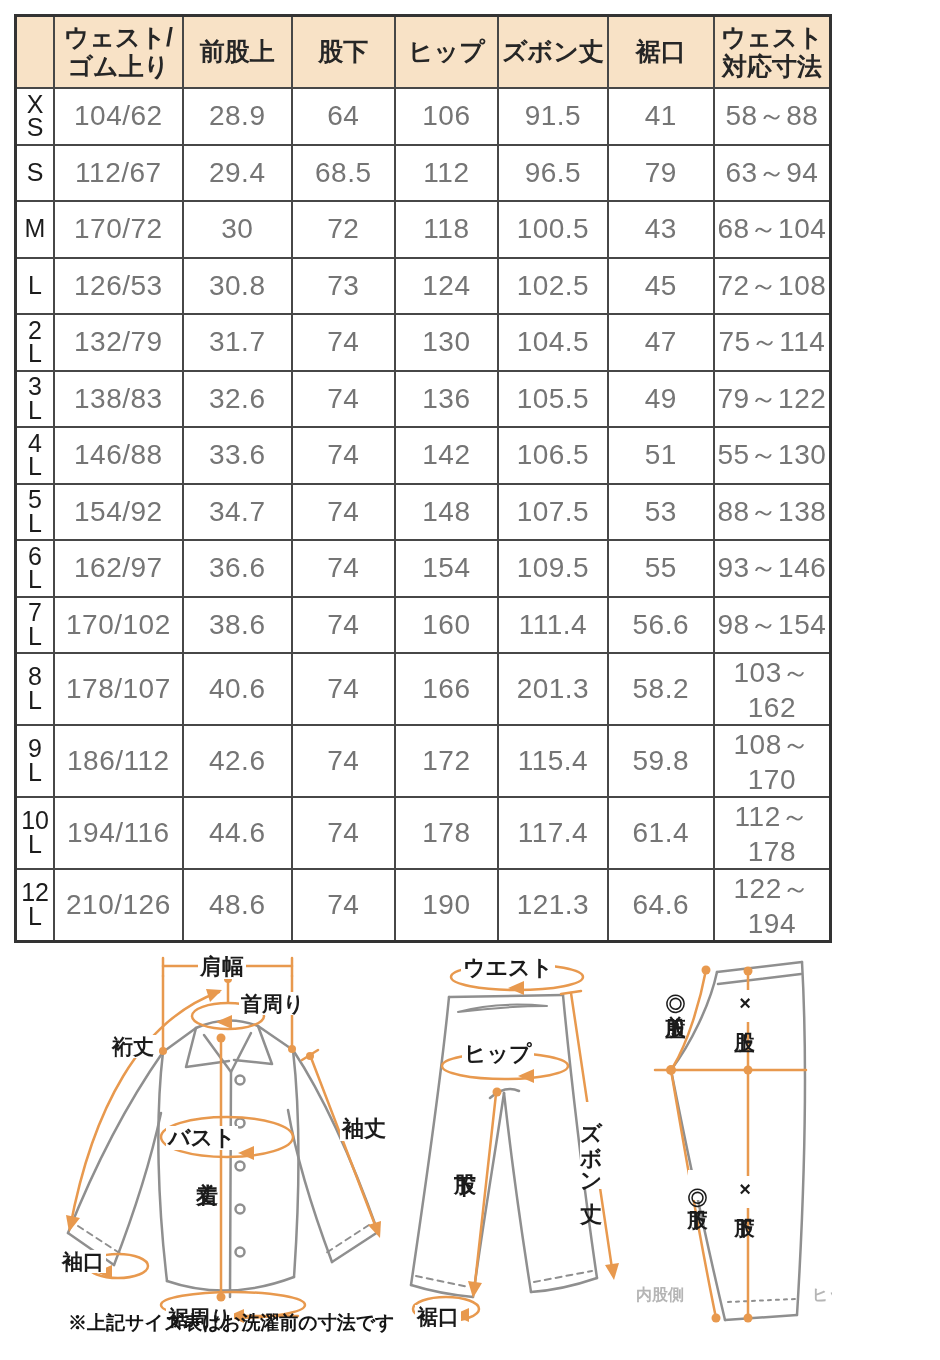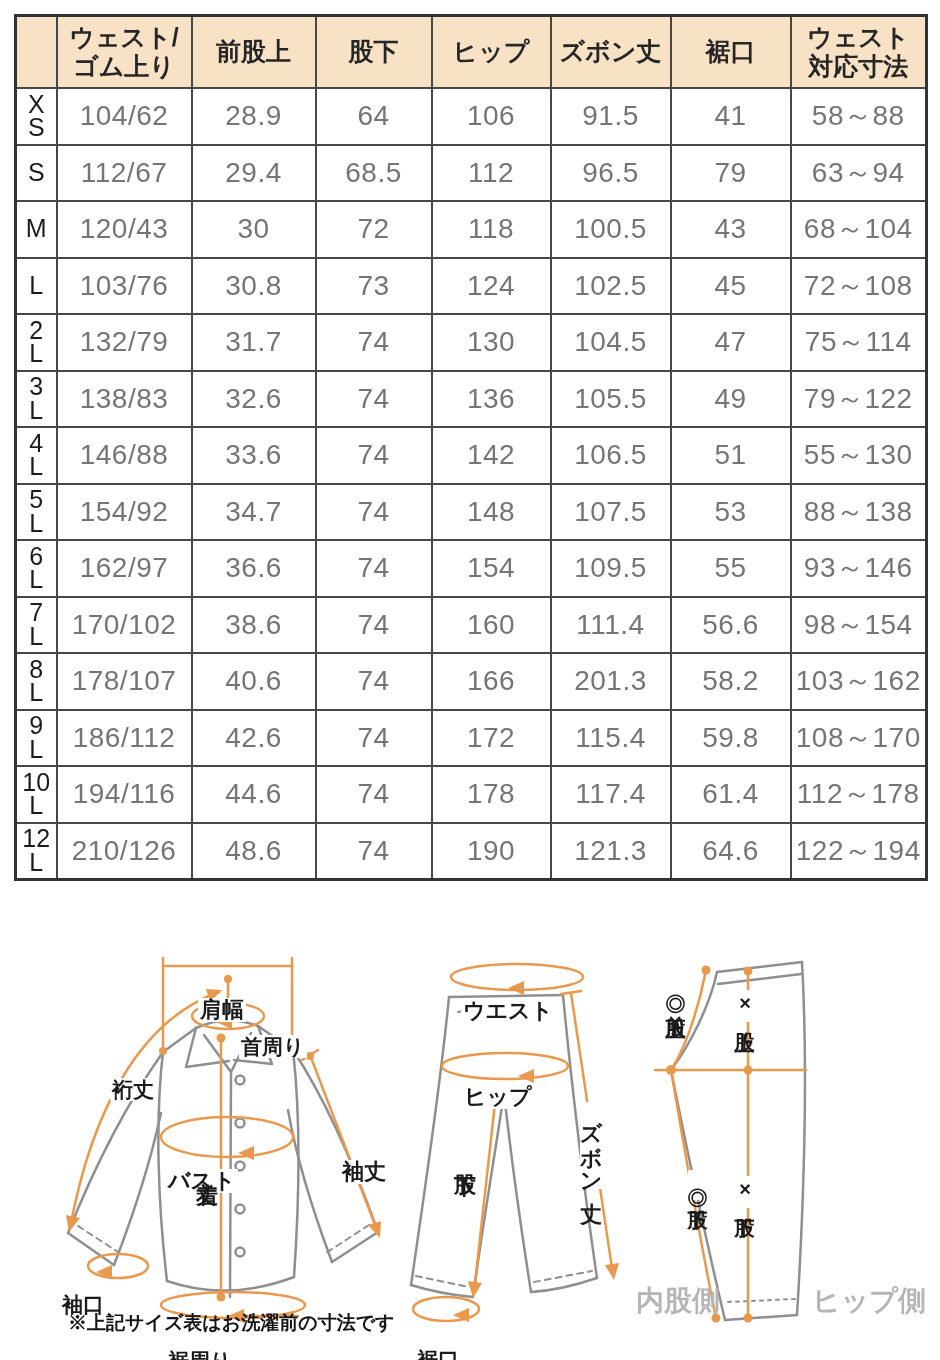--- a/index.html
+++ b/index.html
@@ -1,37 +1,37 @@
 <!DOCTYPE html>
 <html><head>
 <meta charset="utf-8">
 <style>
   html,body{margin:0;padding:0;background:#ffffff;}
-  .page{position:relative;width:940px;height:1360px;background:#ffffff;overflow:hidden;
+  .page{position:relative;width:832px;height:1360px;background:#ffffff;overflow:hidden;
         font-family:"Liberation Sans",sans-serif;}
   
   table.size-table{position:absolute;left:14px;top:14px;border-collapse:collapse;
         table-layout:fixed;border:3px solid #333333;}
   .size-table th,.size-table td{border:2px solid #474747;text-align:center;vertical-align:middle;
         padding:0;overflow:hidden;}
   .size-table th{background:#f8e2c6;color:#262626;font-size:25px;font-weight:bold;
         height:70px;line-height:1.18;}
   .size-table td.v{font-size:28px;color:#757575;height:54.5px;letter-spacing:0.5px;}
   .size-table td.s{font-size:25px;color:#1c1c1c;line-height:0.95;font-weight:500;}
   
   .diagrams{position:absolute;left:0;top:950px;width:940px;height:410px;}
   .diagrams svg{position:absolute;left:0;top:0;}
   .hlabel{position:absolute;font-weight:bold;color:#1b1b1b;font-size:22px;line-height:1;
-        background:#ffffff;white-space:nowrap;padding:1px 2px;margin-top:43px;}
+        background:#ffffff;white-space:nowrap;padding:1px 2px;}
   .hlabel.sm{font-size:21px;}
   .vlabel{position:absolute;writing-mode:vertical-rl;text-orientation:upright;
         font-weight:bold;color:#1b1b1b;font-size:22px;line-height:1;background:#ffffff;
         letter-spacing:2px;padding:2px 0;}
   .vlabel.sm{font-size:20px;}
-  .glabel{position:absolute;font-weight:bold;color:#b5b5b5;font-size:28px;line-height:1;
+  .glabel{position:absolute;font-weight:bold;color:#b5b5b5;font-size:16px;line-height:1;
         background:transparent;white-space:nowrap;}
   .note{position:absolute;left:68px;top:360px;font-size:19px;font-weight:bold;color:#141414;
         white-space:nowrap;}
 </style>
 </head>
 <body>
 
 <div class="page">
 
   <table class="size-table">
@@ -98,34 +98,34 @@
         <td class="v">112</td>
         <td class="v">96.5</td>
         <td class="v">79</td>
         <td class="v">63～94</td>
       </tr>
       <tr>
         <td class="s">
             <div>M</div>
             <div></div>
           </td>
-        <td class="v">120/43</td>
+        <td class="v">170/72</td>
         <td class="v">30</td>
         <td class="v">72</td>
         <td class="v">118</td>
         <td class="v">100.5</td>
         <td class="v">43</td>
         <td class="v">68～104</td>
       </tr>
       <tr>
         <td class="s">
             <div>L</div>
             <div></div>
           </td>
-        <td class="v">103/76</td>
+        <td class="v">126/53</td>
         <td class="v">30.8</td>
         <td class="v">73</td>
         <td class="v">124</td>
         <td class="v">102.5</td>
         <td class="v">45</td>
         <td class="v">72～108</td>
       </tr>
       <tr>
         <td class="s">
             <div>2</div>

